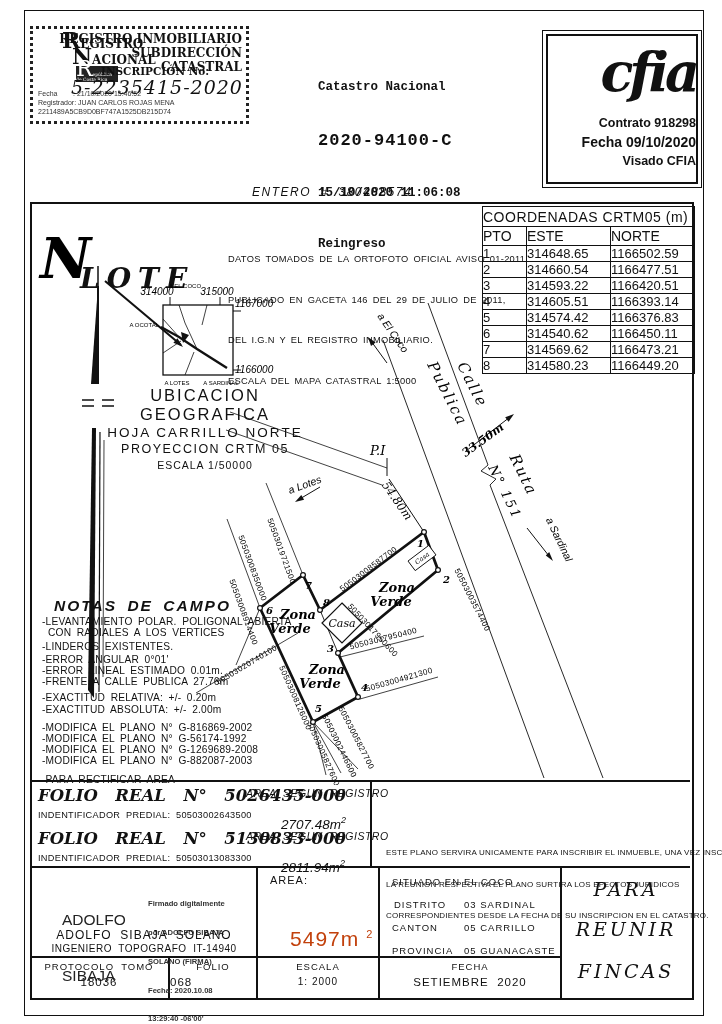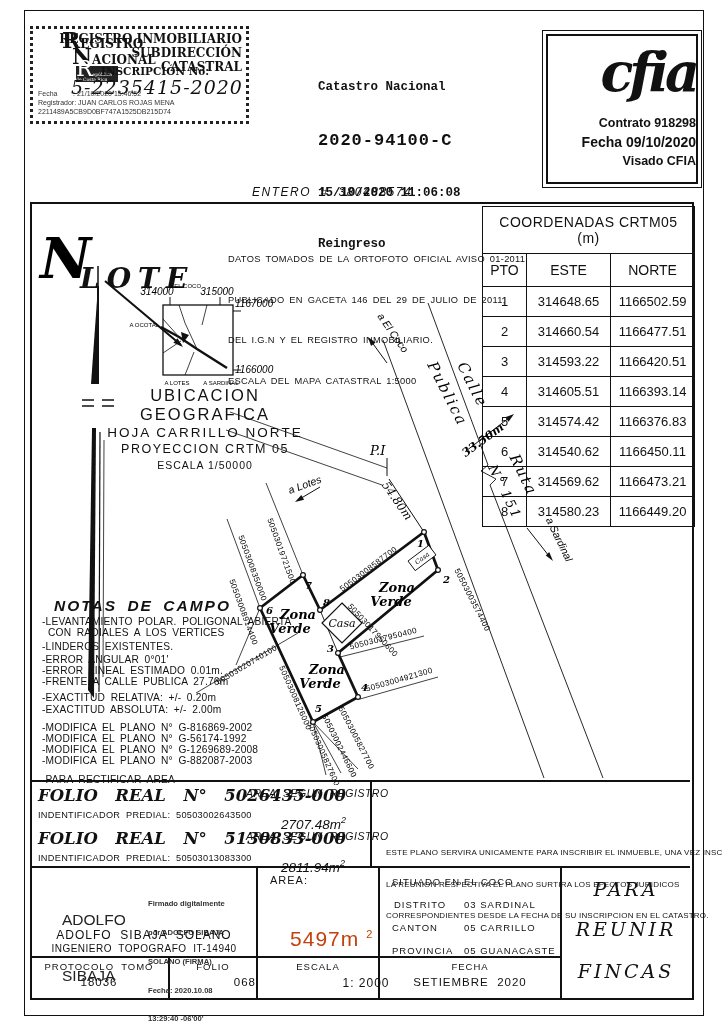--- a/index.html
+++ b/index.html
@@ -10,21 +10,21 @@
   .mono{font-family:"Liberation Mono",monospace;}
   .bline{position:absolute;background:#111;}
   .frame{position:absolute;border:2px solid #111;}
   
   .stamp{position:absolute;left:30px;top:26px;width:213px;height:92px;border:3px dotted #222;}
   .orgname{font-family:"DejaVu Serif",serif;font-weight:bold;font-size:12px;line-height:12px;margin-left:24px;}
   .orgname div::first-letter{font-size:22px;}
   .dept{font-family:"DejaVu Serif",serif;font-weight:bold;font-size:12px;line-height:14px;text-align:right;}
   
   table.coords{position:absolute;left:482px;top:206px;border-collapse:collapse;table-layout:fixed;}
-  table.coords td{border:1.8px solid #111;text-align:center;padding:7px;font-size:13px;height:15px;}
+  table.coords td{border:1.8px solid #111;text-align:left;padding:0;font-size:13px;height:15px;}
   table.coords td.title{font-size:14px;height:19px;letter-spacing:.5px;}
   table.coords td.head{font-size:14px;height:18px;}
   
   .cfiabox{position:absolute;left:542px;top:30px;width:158px;height:156px;border:1.5px solid #111;}
   .cfiainner{position:absolute;left:3px;top:3px;right:3px;bottom:3px;border:2px solid #111;text-align:right;}
   
   .notes{position:absolute;left:42px;top:600px;width:260px;font-size:10.2px;
          letter-spacing:.2px;word-spacing:2.5px;line-height:11.2px;}
   .notes .nt{font-style:italic;font-size:15.5px;letter-spacing:2px;word-spacing:4px;
              margin-left:12px;margin-bottom:5px;font-weight:bold;}
@@ -370,20 +370,20 @@
   <div>
     <div class="t serifit" style="left:562px;top:878px;width:128px;text-align:center;font-size:19px;letter-spacing:3px;">PARA</div>
     <div class="t serifit" style="left:562px;top:918px;width:128px;text-align:center;font-size:19px;letter-spacing:3px;">REUNIR</div>
     <div class="t serifit" style="left:562px;top:960px;width:128px;text-align:center;font-size:19px;letter-spacing:3px;">FINCAS</div>
   </div>
 
   <div>
     <div class="t cell-label" style="left:30px;top:961px;width:138px;text-align:center;">PROTOCOLO  TOMO</div>
     <div class="t" style="left:30px;top:976px;width:138px;text-align:center;font-size:11.5px;letter-spacing:1px;">18036</div>
     <div class="t cell-label" style="left:170px;top:961px;width:86px;text-align:center;">FOLIO</div>
-    <div class="t" style="left:170px;top:976px;width:86px;text-align:right;font-size:11.5px;letter-spacing:1px;">068</div>
+    <div class="t" style="left:170px;top:976px;width:86px;text-align:left;font-size:11.5px;letter-spacing:1px;">068</div>
     <div class="t cell-label" style="left:258px;top:961px;width:120px;text-align:center;">ESCALA</div>
-    <div class="t" style="left:258px;top:976px;width:120px;text-align:center;font-size:12px;letter-spacing:1px;padding-left:48px;">1: 2000</div>
+    <div class="t" style="left:258px;top:976px;width:120px;text-align:center;font-size:10px;letter-spacing:1px;">1: 2000</div>
     <div class="t cell-label" style="left:380px;top:961px;width:180px;text-align:center;">FECHA</div>
     <div class="t" style="left:380px;top:976px;width:180px;text-align:center;font-size:11.5px;letter-spacing:1px;">SETIEMBRE  2020</div>
   </div>
 
 </div>
 
 </body></html>

